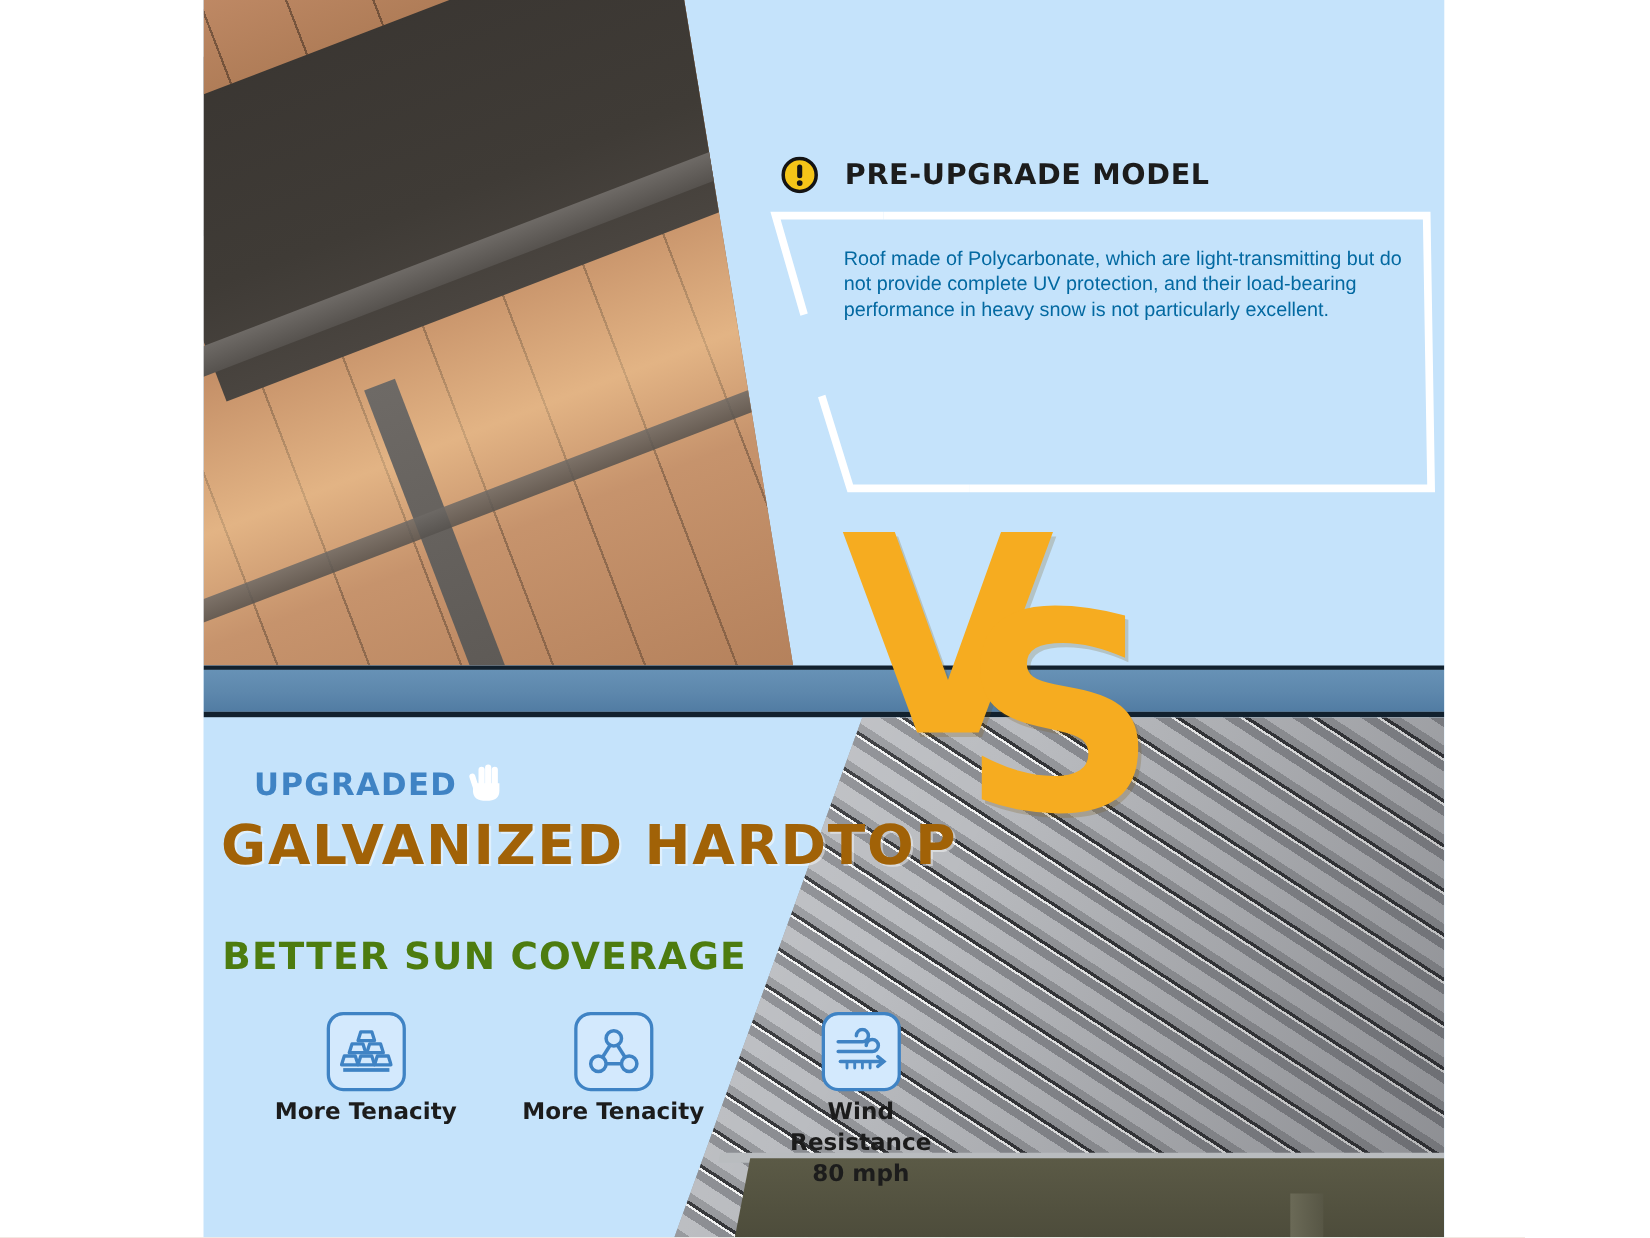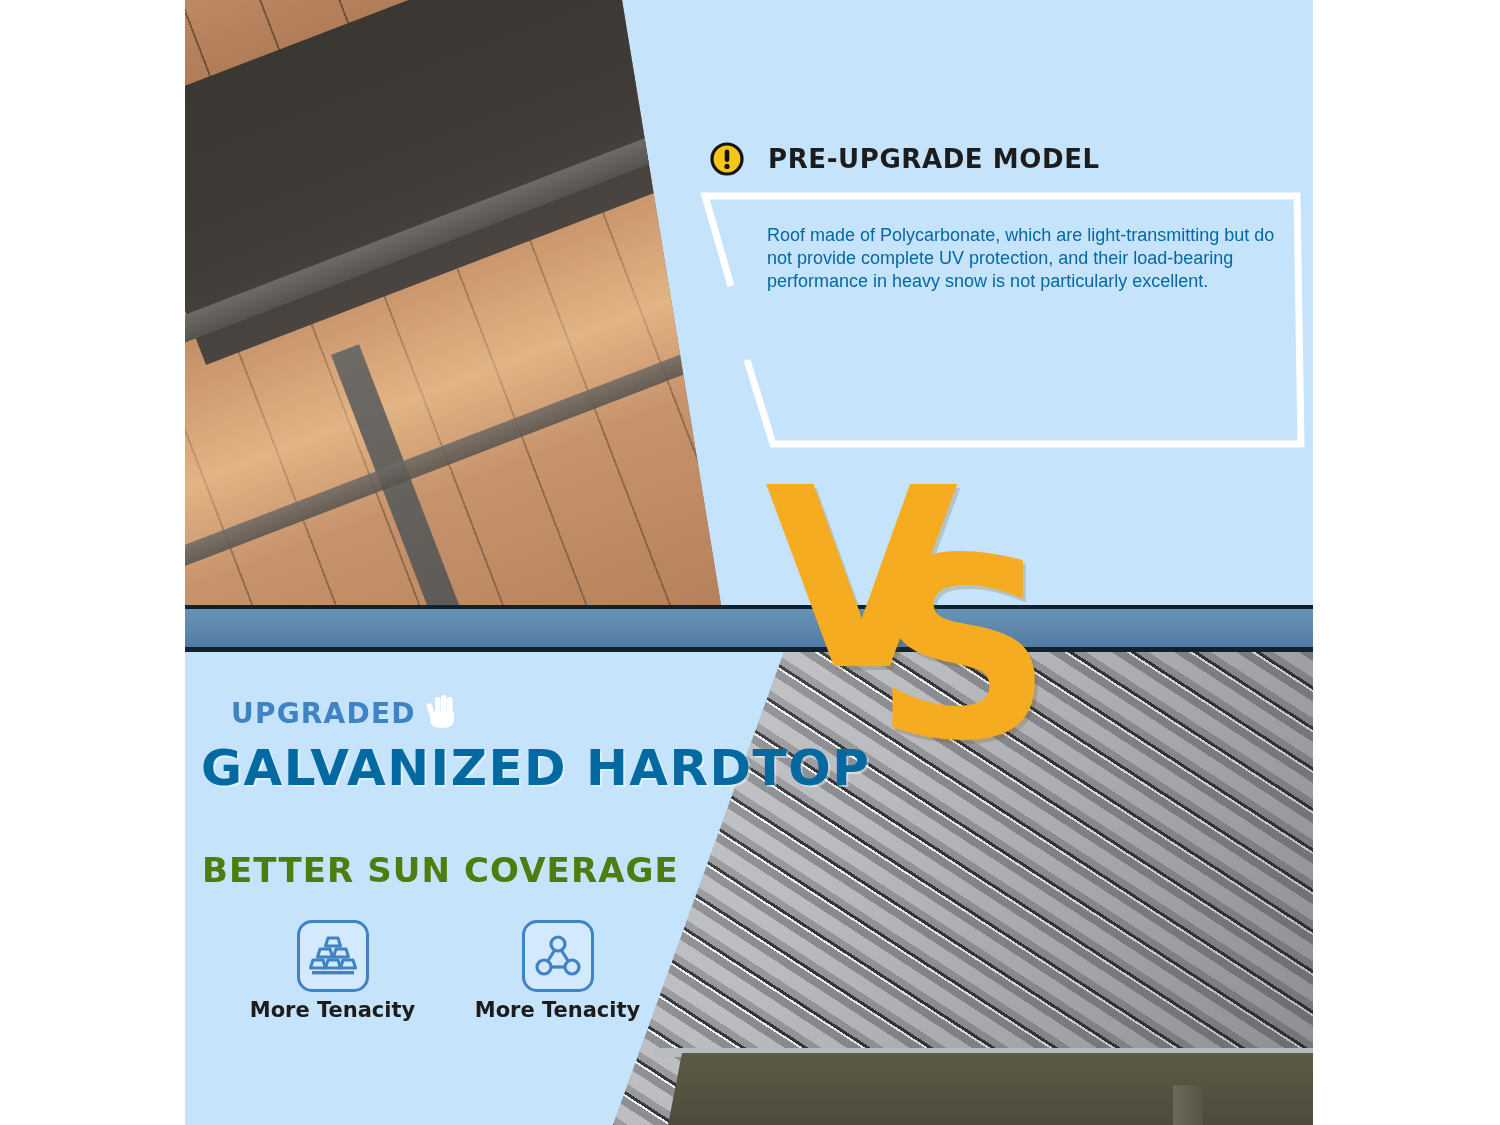--- a/index.html
+++ b/index.html
@@ -132,21 +132,21 @@
   
   #upgraded-row { position:absolute; left:18px; top:44px; display:flex; align-items:center; gap:6px;margin-left:28px; }
   #upgraded-row .word {
     font-size:28px; font-weight:bold; letter-spacing:1.2px; color:#3f83c4;
     font-family:"DejaVu Sans", sans-serif;
   }
   .hand-icon { width:40px; height:40px; display:block; margin-top:-6px; }
 
   #title-main {
     position:absolute; left:16px; top:87px;
-    font-size:50px; font-weight:bold; letter-spacing:1.5px; color:#0369a1;
+    font-size:50px; font-weight:bold; letter-spacing:1.5px; color:#a16207;
     font-family:"DejaVu Sans", sans-serif; white-space:nowrap;
     text-shadow:2px 2px 0 rgba(255,255,255,.45);
   }
   #title-sub1 {
     position:absolute; left:17px; top:146px;
     font-size:34px; font-weight:bold; letter-spacing:1.1px; color:#1d1d1d;
     font-family:"DejaVu Sans", sans-serif;
   }
   #title-sub2 {
     position:absolute; left:17px; top:198px;
@@ -273,20 +273,39 @@
                 <line x1="9" y1="33" x2="37" y2="33"></line>
                 <circle cx="23" cy="10" r="7" fill="#d3e9fd"></circle>
                 <circle cx="9" cy="33" r="7" fill="#d3e9fd"></circle>
                 <circle cx="37" cy="33" r="7" fill="#d3e9fd"></circle>
               </g>
             </svg>
           </div>
           <div class="cap">More Tenacity</div>
         </div>
 
+        <div class="feature">
+          <div class="box">
+            <svg width="50" height="44" viewBox="0 0 50 44">
+              <g fill="none" stroke="#3f83c4" stroke-width="3.2" stroke-linecap="round">
+                <path d="M4 13 H26 a5.5 5.5 0 1 0 -5.5 -5.5"></path>
+                <path d="M4 22 H35 a5.5 5.5 0 1 0 -5.5 -5.5"></path>
+                <path d="M6 31 H45"></path>
+                <path d="M40 26.5 L45.5 31 L40 35.5"></path>
+              </g>
+              <g stroke="#3f83c4" stroke-width="2.6" stroke-linecap="round">
+                <line x1="12" y1="31" x2="12" y2="37"></line>
+                <line x1="19" y1="31" x2="19" y2="37"></line>
+                <line x1="26" y1="31" x2="26" y2="37"></line>
+                <line x1="33" y1="31" x2="33" y2="37"></line>
+              </g>
+            </svg>
+          </div>
+          <div class="cap">Wind Resistance<br>80 mph</div>
+        </div>
 
       </div>
     </div>
 
     <div id="vs">
       <span class="ch v">V</span>
       <span class="ch s">S</span>
     </div>
 
   </div>

